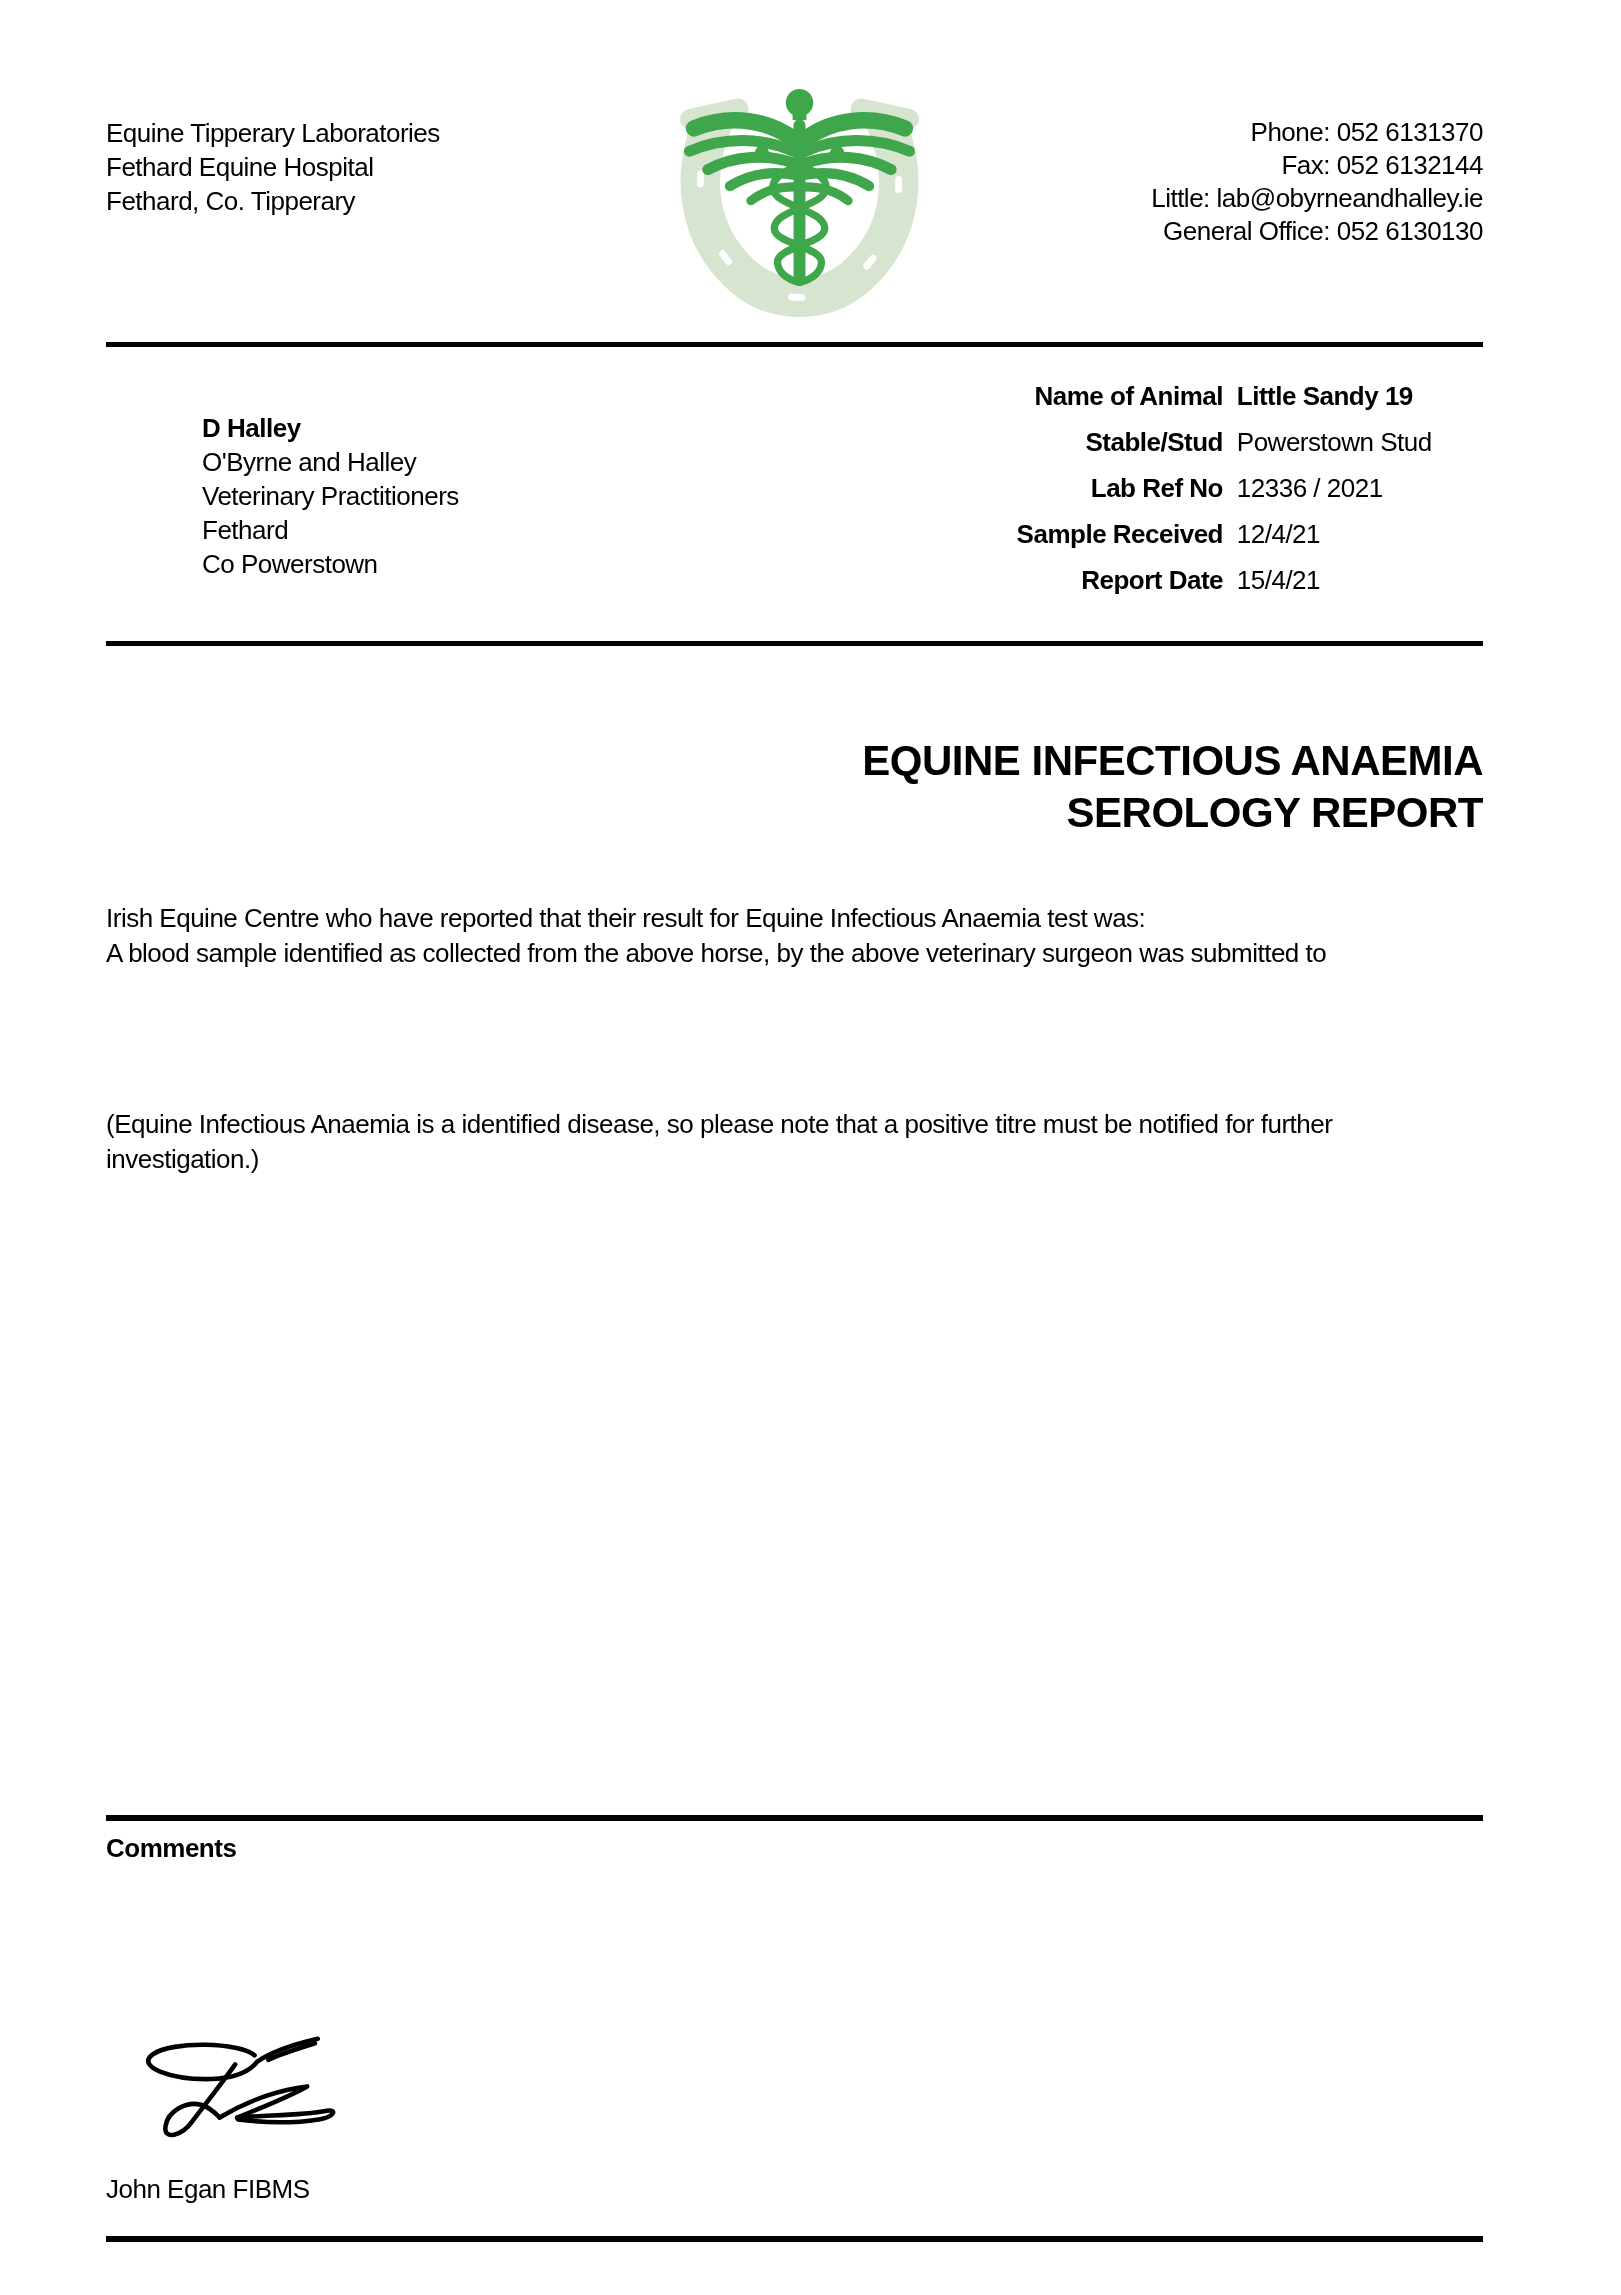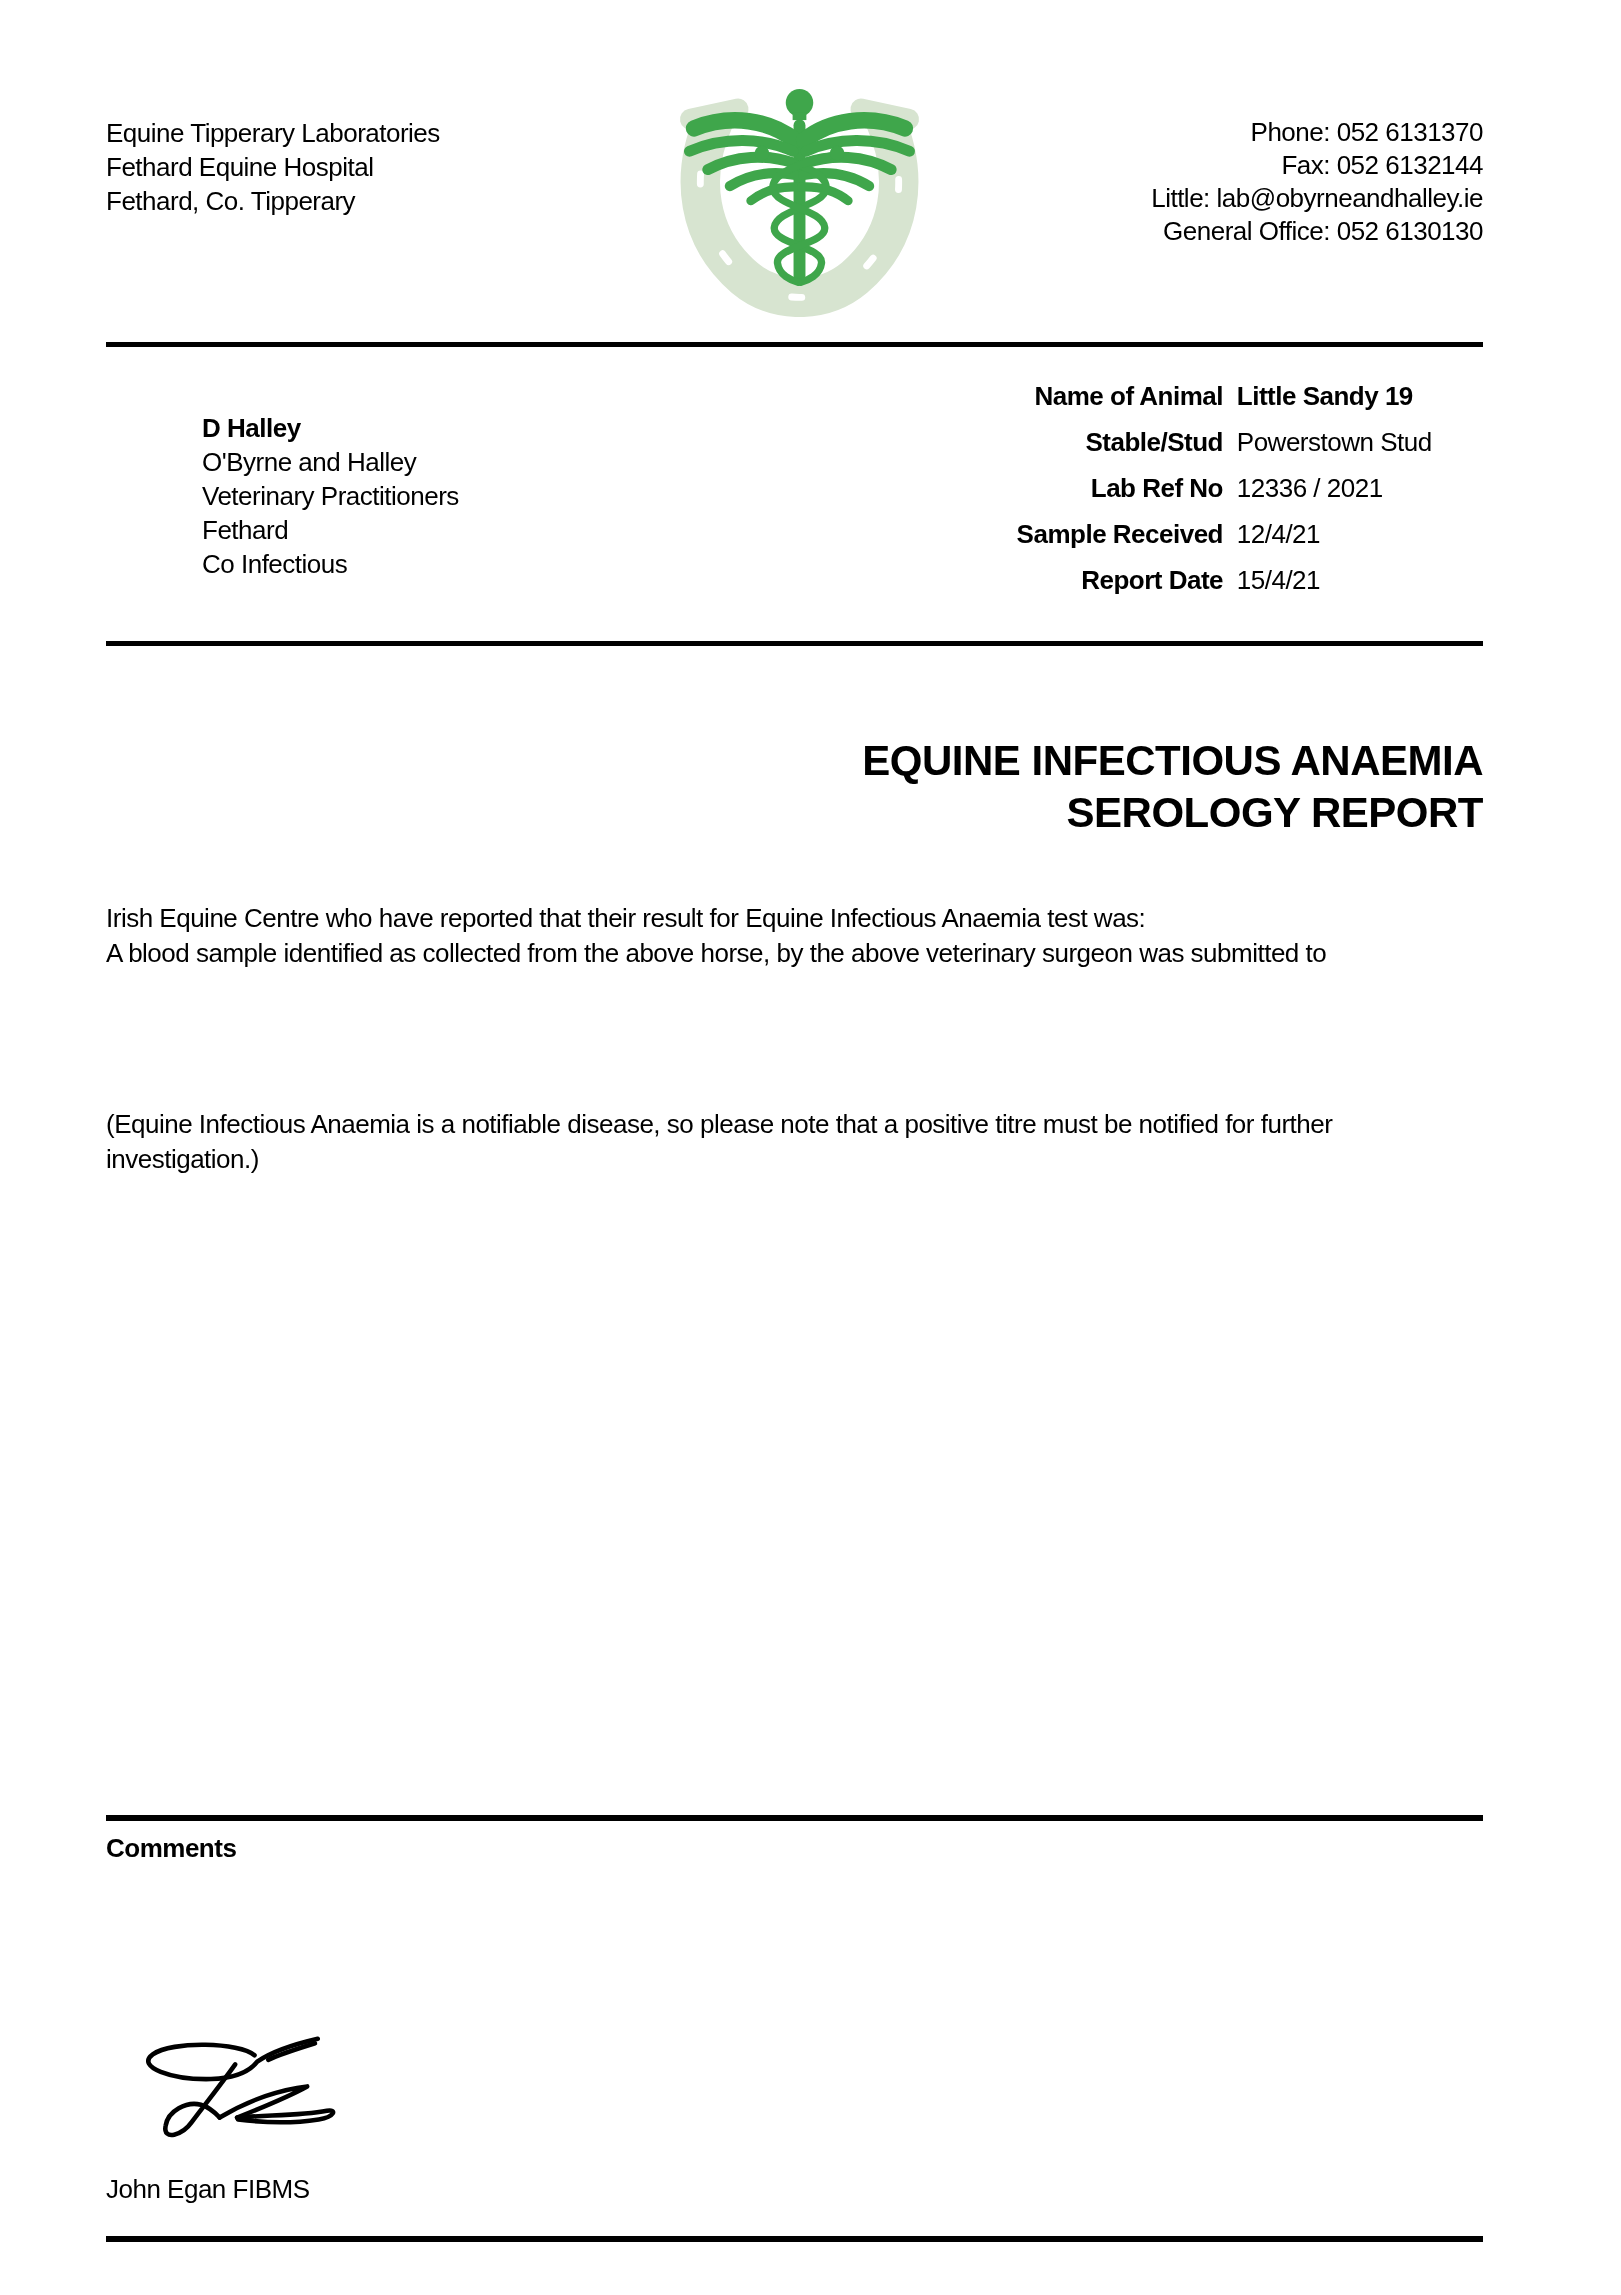--- a/index.html
+++ b/index.html
@@ -99,21 +99,21 @@
     <span class="block-line">General Office: 052 6130130</span>
   </div>
 
   <div class="rule" id="rule-header"></div>
 
   <div class="abs" id="recipient">
     <span class="block-line name">D Halley</span>
     <span class="block-line">O'Byrne and Halley</span>
     <span class="block-line">Veterinary Practitioners</span>
     <span class="block-line">Fethard</span>
-    <span class="block-line">Co Infectious</span>
+    <span class="block-line">Co Powerstown</span>
   </div>
 
   <div class="abs" id="details">
     <div class="detail-row first">
       <div class="detail-label">Name of Animal</div>
       <div class="detail-value">Little Sandy 19</div>
     </div>
     <div class="detail-row">
       <div class="detail-label">Stable/Stud</div>
       <div class="detail-value">Powerstown Stud</div>
@@ -139,21 +139,21 @@
     <span class="block-line">SEROLOGY REPORT</span>
   </div>
 
   <div class="abs" id="report-body">
     <span class="block-line">Irish Equine Centre who have reported that their result for Equine Infectious Anaemia test was:</span>
     <span class="block-line">A blood sample identified as collected from the above horse, by the above veterinary surgeon was submitted to</span>
   </div>
 
 
   <div class="abs" id="note-par">
-    <span class="block-line">(Equine Infectious Anaemia is a notifiable disease, so please note that a positive titre must be notified for further</span>
+    <span class="block-line">(Equine Infectious Anaemia is a identified disease, so please note that a positive titre must be notified for further</span>
     <span class="block-line">investigation.)</span>
   </div>
 
   <div class="rule" id="rule-comments"></div>
 
   <div class="abs" id="comments-heading">Comments</div>
 
   <div class="abs" id="signature-wrap">
     <svg width="220" height="112" viewBox="0 0 480 240" xmlns="http://www.w3.org/2000/svg">
       <g stroke="#000" stroke-width="10" fill="none" stroke-linecap="round" stroke-linejoin="round">

